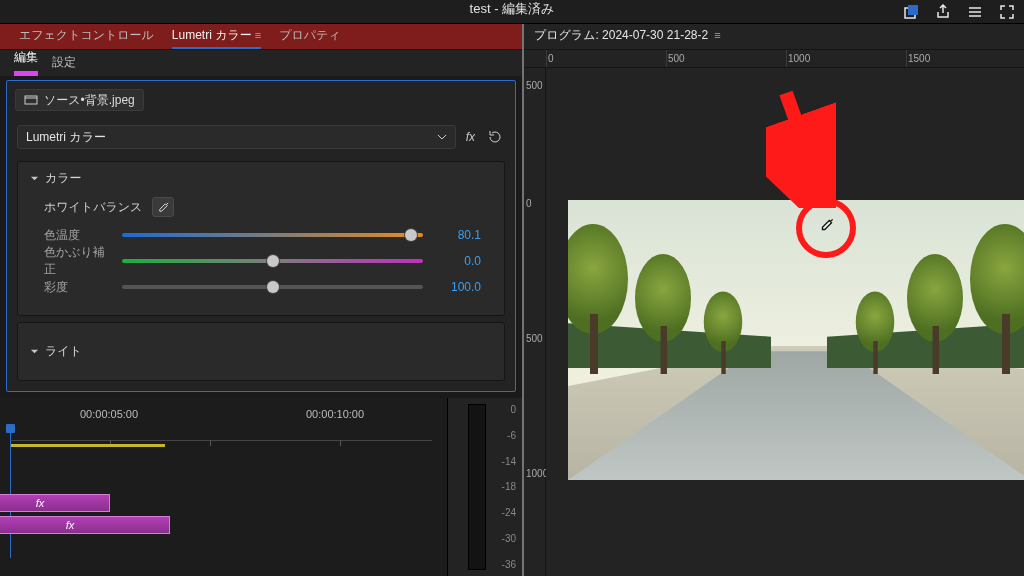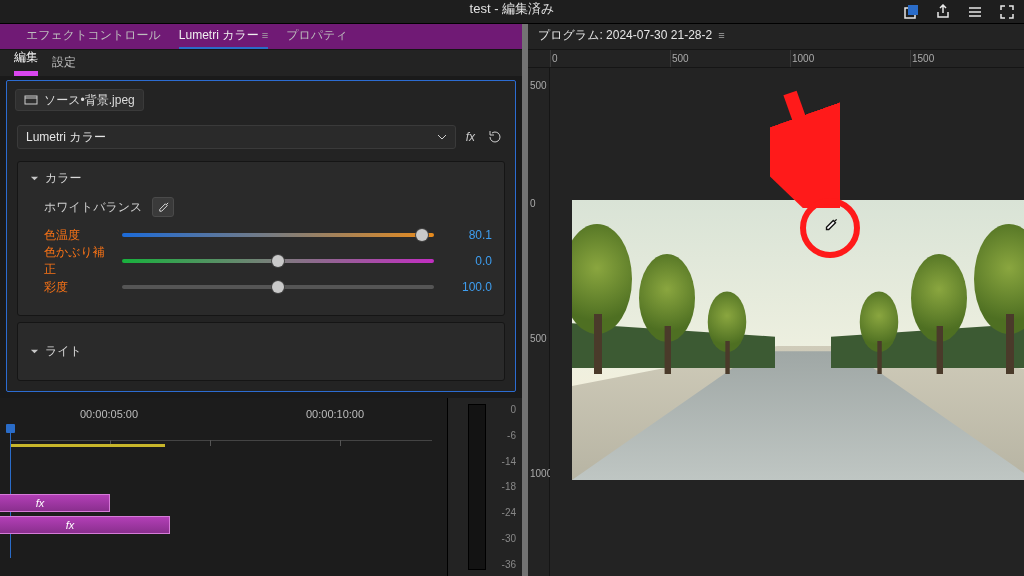--- a/index.html
+++ b/index.html
@@ -24,24 +24,24 @@
   .topright-icons {
     position:absolute; right:8px; top:3px;
     display:flex; gap:14px; align-items:center;
   }
   .topright-icons .icn { width:18px; height:18px; display:flex; align-items:center; justify-content:center; color:#e6e6e6; }
   .topright-icons svg { width:16px; height:16px; stroke:#e8e8e8; fill:none; stroke-width:1.5; }
 
   
   .main { display:flex; height:552px; }
   .left { width:522px; display:flex; flex-direction:column; }
-  .right { flex:1; display:flex; flex-direction:column; background:#232323; border-left:6px solid #737373; }
-
-  
-  .panel-tabs { height:26px; background:#701a75; display:flex; align-items:flex-end; gap:18px; padding:0 26px; font-size:12px; border-bottom:1px solid #151515;}
+  .right { flex:1; display:flex; flex-direction:column; background:#232323; border-left:2px solid #737373; }
+
+  
+  .panel-tabs { height:26px; background:#7f1d1d; display:flex; align-items:flex-end; gap:18px; padding:0 19px; font-size:12px; border-bottom:1px solid #151515;}
   .panel-tabs .tab { color:#bdbdbd; padding-bottom:5px; cursor:pointer;}
   .panel-tabs .tab.active { color:#f0f0f0; border-bottom:2px solid #2a6cc8; padding-bottom:3px;}
   .menu-eq { color:#a7a7a7; font-size:11px; margin-left:3px; }
 
   
   .sub-tabs { height:26px; background:#232323; display:flex; align-items:flex-end; gap:14px; padding:0 14px; font-size:12px; }
   .sub-tabs .stab { color:#bdbdbd; padding-bottom:5px; cursor:pointer; }
   .sub-tabs .stab.active { color:#f2f2f2; border-bottom:5px solid #d946ef; padding-bottom:5px; }
 
   
@@ -73,30 +73,30 @@
   .chev { width:10px;height:10px; }
   .fx-label { font-style:italic; color:#c8c8c8; font-size:12px; padding:0 2px;}
   .reset-btn { width:20px;height:20px; display:flex;align-items:center;justify-content:center; }
   .reset-btn svg { width:16px;height:16px; stroke:#cfcfcf; fill:none; }
 
   .section-box {
     margin:6px 10px 0 10px;
     background:#2a2a2a;
     border:1px solid #151515;
     border-radius:3px;
-    padding:8px 12px 10px 12px;
+    padding:8px 23px 10px 12px;
   }
   .sec-head { display:flex; align-items:center; gap:6px; color:#d9d9d9; margin-bottom:10px; cursor:pointer;}
   .sec-head .arrow { display:inline-block; transform:rotate(0deg);}
   .sec-head .arrow svg{width:9px;height:9px;fill:#c7c7c7;}
   .wb-row { display:flex; align-items:center; gap:10px; padding-left:14px; margin-bottom:10px;}
   .eyedrop-btn { width:22px;height:20px; background:#3a3a3a; border:1px solid #4a4a4a; border-radius:3px; display:flex;align-items:center;justify-content:center; }
   .eyedrop-btn svg{width:13px;height:13px; stroke:#e8e8e8; fill:none;}
   .slider-row { display:flex; align-items:center; gap:8px; padding-left:14px; margin-bottom:10px; height:16px;}
-  .slider-row .label { width:70px; color:#f97316; font-size:12px;font-family:Liberation Serif, serif; }
+  .slider-row .label { width:70px; color:#a3a3a3; font-size:12px;font-family:Liberation Serif, serif; }
   .slider-row .track { flex:1; height:4px; border-radius:2px; position:relative; }
   .slider-row .thumb { position:absolute; top:-4px; width:12px; height:12px; border-radius:50%; background:#c9c9c9; transform:translateX(-50%); box-shadow:0 0 0 1px #444;}
   .slider-row .val { width:50px; text-align:right; color:#3e9ef0; font-size:12px; }
   .track.temp { background:linear-gradient(to right,#1c6bd9,#7d7d7d 50%,#e88b1c); }
   .track.tint { background:linear-gradient(to right,#18b13d,#7d7d7d 50%,#c22ec2); }
   .track.sat  { background:#555; }
 
   
   .timeline-area { flex:1; background:#1c1c1c; position:relative; margin-top:6px; }
   .time-header { position:absolute; left:10px; right:90px; top:10px; height:28px; }

